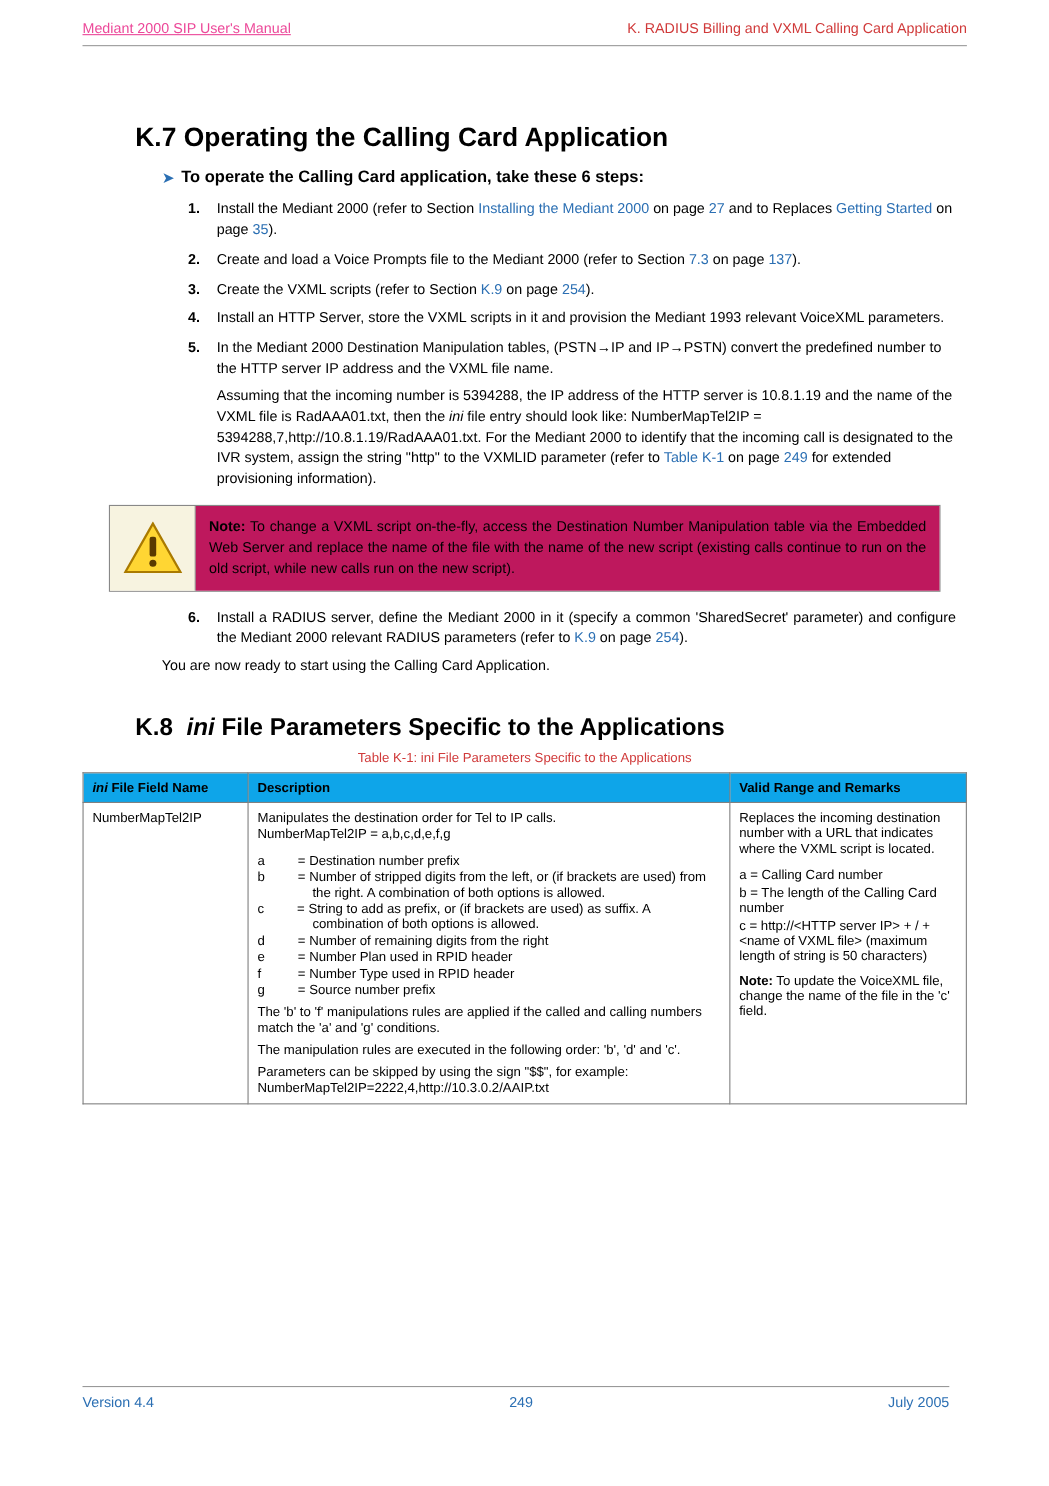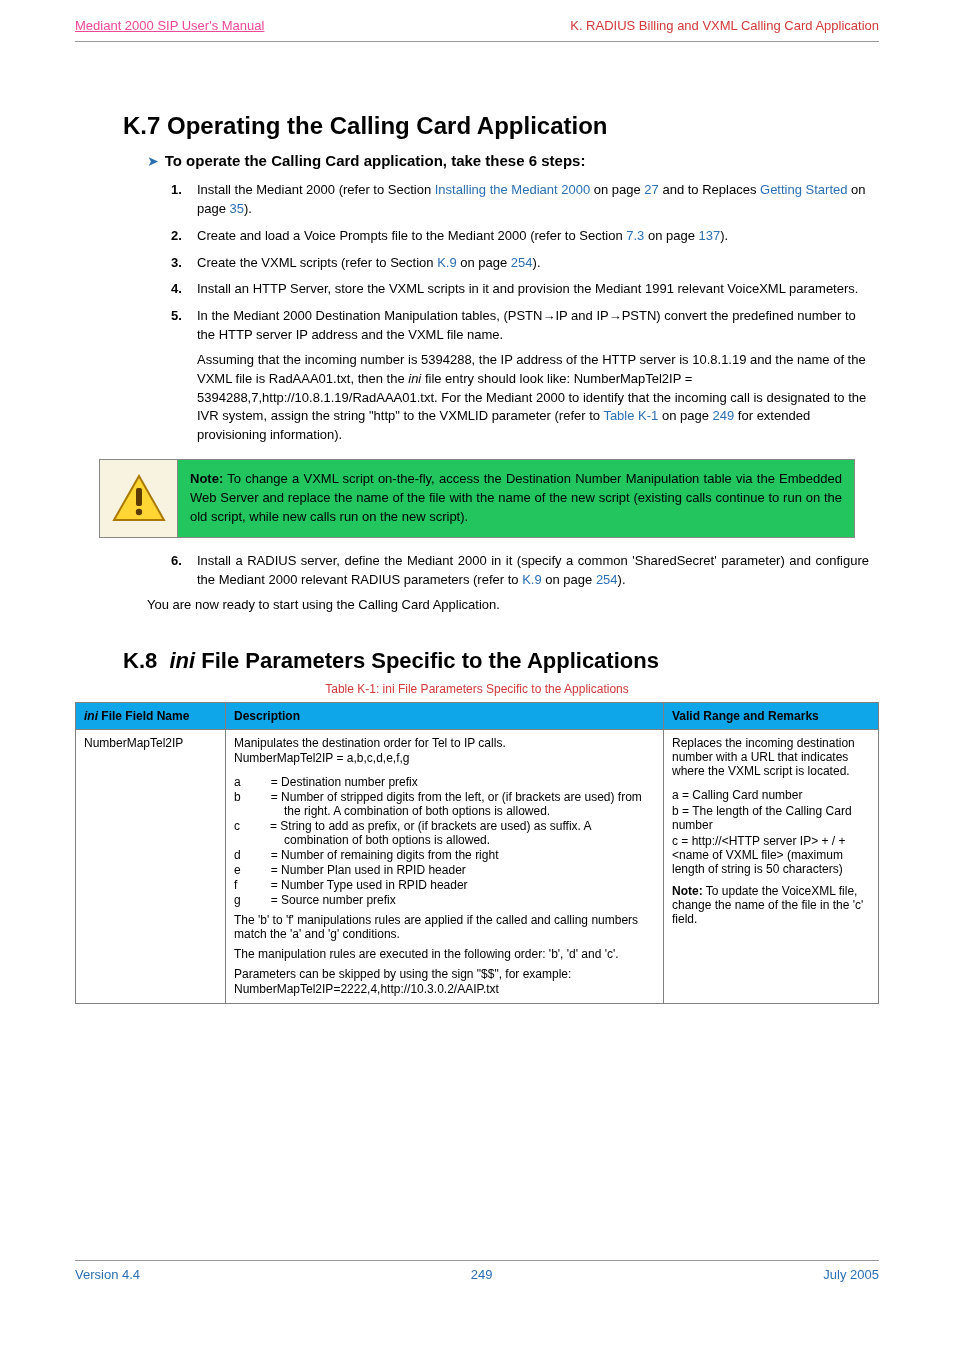--- a/index.html
+++ b/index.html
@@ -76,21 +76,21 @@
   .note-icon-cell {
     width: 78px;
     background: #f7f3e0;
     display: flex;
     align-items: center;
     justify-content: center;
     border-right: 1px solid #888;
   }
   .note-content-cell {
     flex: 1;
-    background: #22c55e;
+    background: #be185d;
     padding: 10px 12px;
     line-height: 1.45;
     text-align: justify;
   }
   .note-label { font-weight: bold; }
   .warning-triangle {
     width: 54px; height: 48px; position: relative;
   }
   .warning-triangle svg { width: 54px; height: 48px; }
   .ready-line {
@@ -128,21 +128,21 @@
   .col-ini { width: 150px; }
   .col-val { width: 215px; }
   .cell-list div { margin-bottom: 1px; }
   .indent { padding-left: 50px; text-indent: -50px; }
   .desc-section { margin-top: 6px; }
   .val-block { margin-bottom: 2px; }
   .footer {
     position: absolute;
     bottom: 18px;
     left: 75px;
-    right: 75px;
+    right: 91px;
     border-top: 1px solid #999;
     padding-top: 6px;
     display: flex;
     justify-content: space-between;
     color: #2b6fb3;
     font-size: 13px;
   }
 </style>
 </head>
 <body>
@@ -177,21 +177,21 @@
 
   <div class="step">
     <span class="step-num">3.</span>
     <span class="step-body">
       <span>Create the VXML scripts (refer to Section </span><span class="link">K.9</span><span> on page </span><span class="link">254</span><span>).</span>
     </span>
   </div>
 
   <div class="step">
     <span class="step-num">4.</span>
-    <span class="step-body">Install an HTTP Server, store the VXML scripts in it and provision the Mediant 1991 relevant VoiceXML parameters.</span>
+    <span class="step-body">Install an HTTP Server, store the VXML scripts in it and provision the Mediant 1993 relevant VoiceXML parameters.</span>
   </div>
 
   <div class="step">
     <span class="step-num">5.</span>
     <span class="step-body">
       <div>In the Mediant 2000 Destination Manipulation tables, (PSTN→IP and IP→PSTN) convert the predefined number to the HTTP server IP address and the VXML file name.</div>
       <div style="margin-top:6px;">
         <span>Assuming that the incoming number is 5394288, the IP address of the HTTP server is 10.8.1.19 and the name of the VXML file is RadAAA01.txt, then the </span><span class="ini">ini</span><span> file entry should look like: NumberMapTel2IP = 5394288,7,http://10.8.1.19/RadAAA01.txt. For the Mediant 2000 to identify that the incoming call is designated to the IVR system, assign the string "http" to the VXMLID parameter (refer to </span><span class="link">Table K-1</span><span> on page </span><span class="link">249</span><span> for extended provisioning information).</span>
       </div>
     </span>

